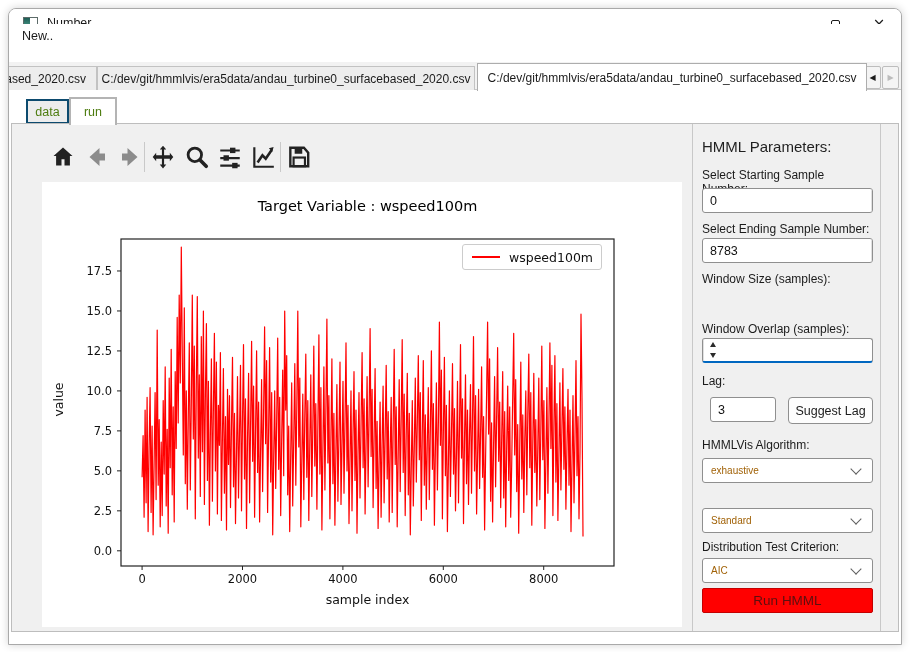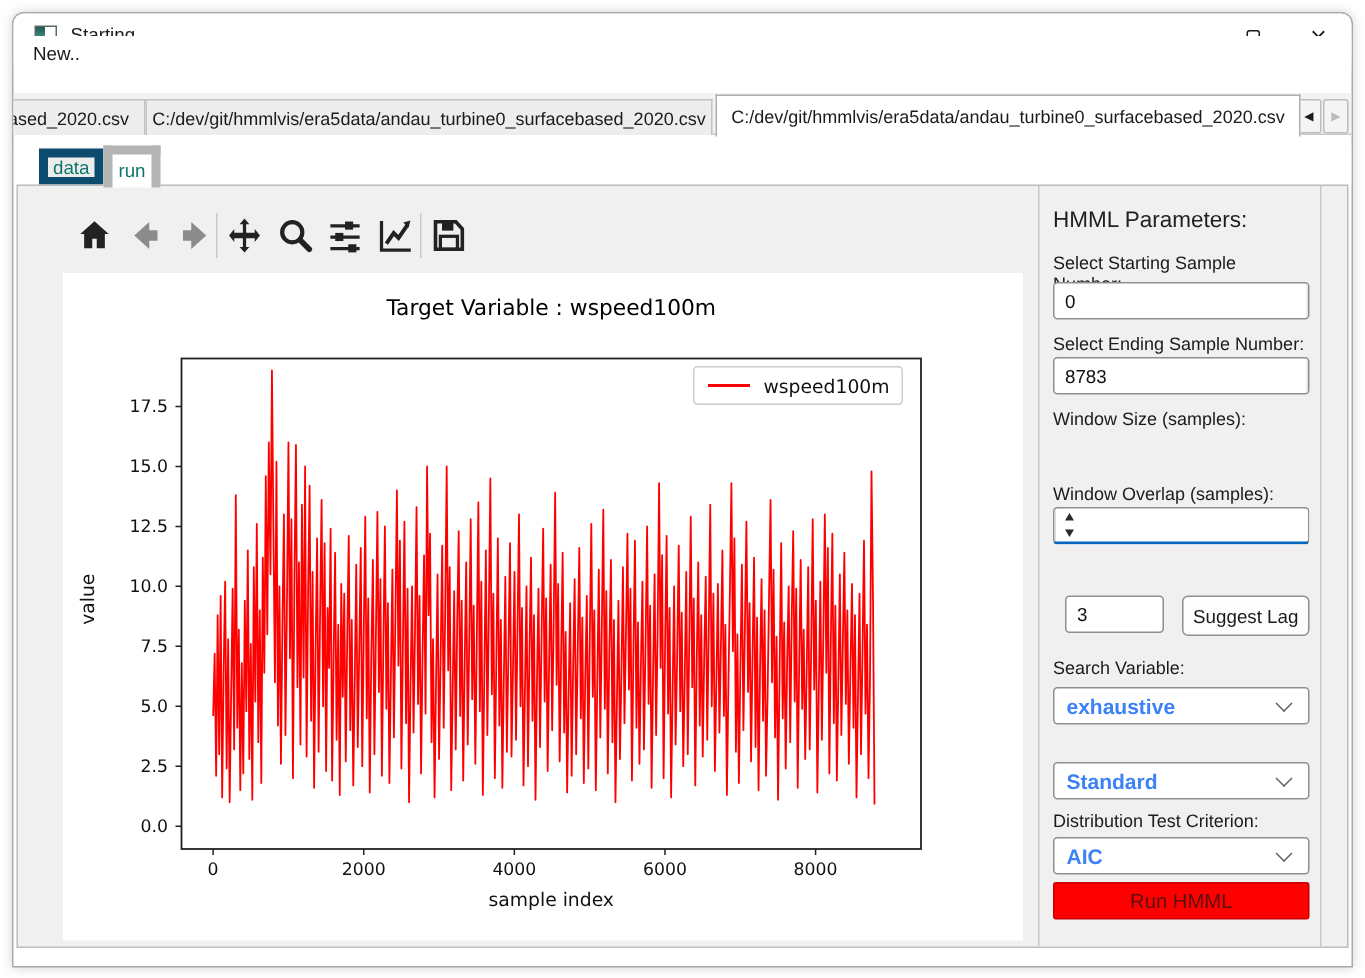--- a/index.html
+++ b/index.html
@@ -36,24 +36,24 @@
   .ftab-2 { left:88px; width:378px; }
   .ftab-3 { left:468px; width:390px; }
   .tab-scroll { position:absolute; top:4px; right:2px; display:flex; gap:1px; }
   .tsbtn { width:17px; height:23px; background:#f4f4f4; border:1px solid #bdbdbd; border-radius:2px;
     display:flex; align-items:center; justify-content:center; font-size:8px; font-family:"DejaVu Sans",sans-serif; }
   .tsbtn.enabled { color:#1a1a1a; }
   .tsbtn.disabled { color:#bcbcbc; }
 
   
   .viewtabs { position:absolute; left:0; top:88px; width:100%; height:26px; background:#ffffff; }
-  .vtab { position:absolute; top:2px; height:25px; background:#ededed; border:6px solid #0c4a6e;
-    font-size:12.5px; color:#0f766e; display:flex; align-items:center; justify-content:center; }
+  .vtab { position:absolute; top:2px; height:25px; background:#ededed; border:2px solid #0c4a6e;
+    font-size:12.5px; color:#4d7c0f; display:flex; align-items:center; justify-content:center; }
   .vtab-data { left:17px; width:43px; }
-  .vtab-run  { left:60px; width:38px; }
+  .vtab-run  { left:60px; width:48px; }
   .vtab.sel { top:0; height:28px; background:#ffffff; border-color:#b4b4b4; border-bottom:none; z-index:3; }
 
   
   .tab-page { position:absolute; left:2px; top:114px; width:888px; height:509px;
     background:#f0f0f0; border:1px solid #bdbdbd; }
 
   
   .mpl-toolbar { position:absolute; left:0; top:0; width:678px; height:56px; }
   .tool-btn { position:absolute; top:20px; width:26px; height:26px; display:flex; align-items:center; justify-content:center; }
   .tool-sep { position:absolute; top:18px; width:1px; height:30px; background:#c9c9c9; }
@@ -83,21 +83,21 @@
     border:1px solid #8f8f8f; border-radius:3px; display:flex; overflow:hidden; }
   .spinbox.focused { border-color:#8f8f8f; border-bottom:2px solid #0067c0; }
   .spinbox input { flex:1; border:none; outline:none; font-family:"Liberation Sans",sans-serif;
     font-size:12.5px; color:#111111; padding:0 0 0 7px; background:transparent; }
   .spin-arrows { width:18px; display:flex; flex-direction:column; border-left:1px solid #e0e0e0; }
   .spin-up,.spin-down { flex:1; display:flex; align-items:center; justify-content:center; }
   .tri-up { width:0; height:0; border-left:3.5px solid transparent; border-right:3.5px solid transparent; border-bottom:5px solid #2b2b2b; }
   .tri-down { width:0; height:0; border-left:3.5px solid transparent; border-right:3.5px solid transparent; border-top:5px solid #2b2b2b; }
   .combo { position:absolute; left:9px; width:171px; height:25px; background:#ffffff;
     border:1px solid #8f8f8f; border-radius:3px; display:flex; align-items:center; }
-  .combo-text { flex:1; padding-left:8px; font-size:14px; color:#3b82f6;font-weight:bold; }
+  .combo-text { flex:1; padding-left:8px; font-size:10px; color:#a16207; }
   .chev { width:8px; height:8px; border-right:1.6px solid #5f5f5f; border-bottom:1.6px solid #5f5f5f;
     transform:rotate(45deg); margin:-4px 12px 0 0; }
   .btn { background:#fdfdfd; border:1px solid #8f8f8f; border-radius:4px; font-size:12.5px; color:#1b1b1b;
     display:flex; align-items:center; justify-content:center; }
   .suggest-btn { position:absolute; left:95px; width:85px; height:27px; }
   .lag-spin { width:66px; }
   .run-btn { position:absolute; left:9px; width:171px; height:25px; background:#ff0000;
     border:1px solid #c40000; border-radius:2px; color:#5d0f0f; font-size:13.5px;
     display:flex; align-items:center; justify-content:center; }
 </style>
@@ -105,21 +105,21 @@
 <body>
 
 <div class="stage">
   <div class="app-window">
 
     <div class="titlebar">
       <div class="app-icon">
         <div class="teal"></div>
           <div class="grayblock"></div>
       </div>
-      <div class="app-title">Starting</div>
+      <div class="app-title">Number</div>
       <div class="win-controls">
         <div class="win-btn">
             <div class="glyph-min"></div>
           </div>
         <div class="win-btn">
             <div class="glyph-max"></div>
           </div>
         <div class="win-btn">
             <span class="glyph-close">×</span>
           </div>
@@ -283,27 +283,28 @@
           <div class="spin-arrows">
             <div class="spin-up">
                 <div class="tri-up"></div>
               </div>
             <div class="spin-down">
                 <div class="tri-down"></div>
               </div>
           </div>
         </div>
 
+        <div class="p-abs p-label" style="top:250px">Lag:</div>
         <div class="spinbox lag-spin" style="top:273px; left:17px">
           <input value="3" style="">
 
         </div>
         <div class="btn suggest-btn" style="top:273px">Suggest Lag</div>
 
-        <div class="p-abs p-label" style="top:314px">Search Variable:</div>
+        <div class="p-abs p-label" style="top:314px">HMMLVis Algorithm:</div>
         <div class="combo" style="top:334px">
           <div class="combo-text">exhaustive</div>
           <div class="chev"></div>
         </div>
 
         <div class="combo" style="top:384px">
           <div class="combo-text">Standard</div>
           <div class="chev"></div>
         </div>
 

